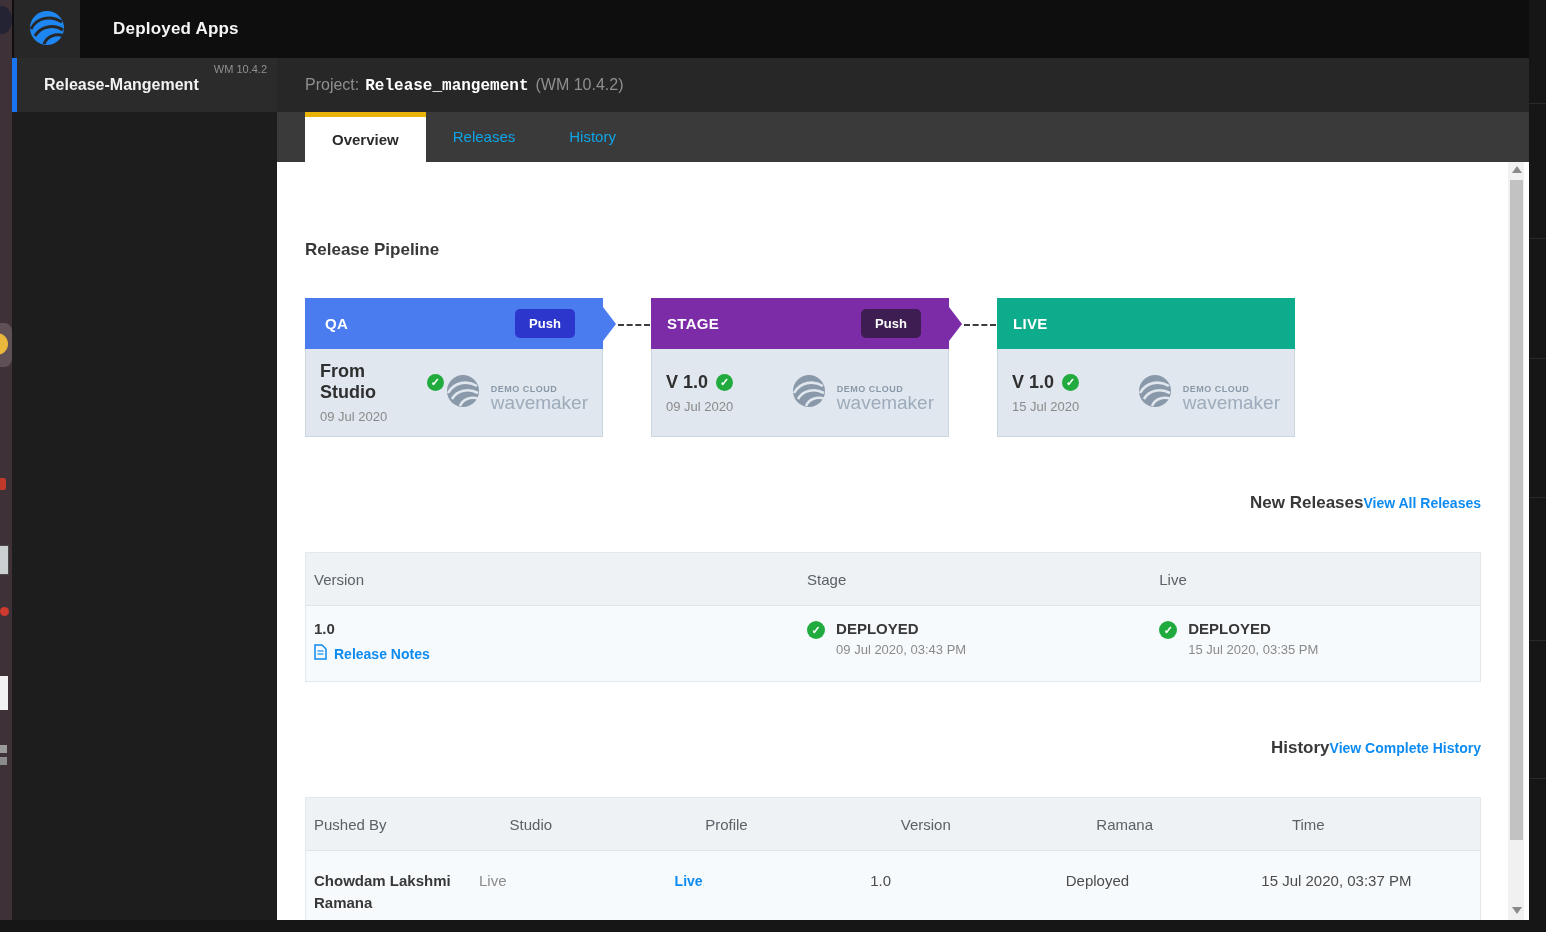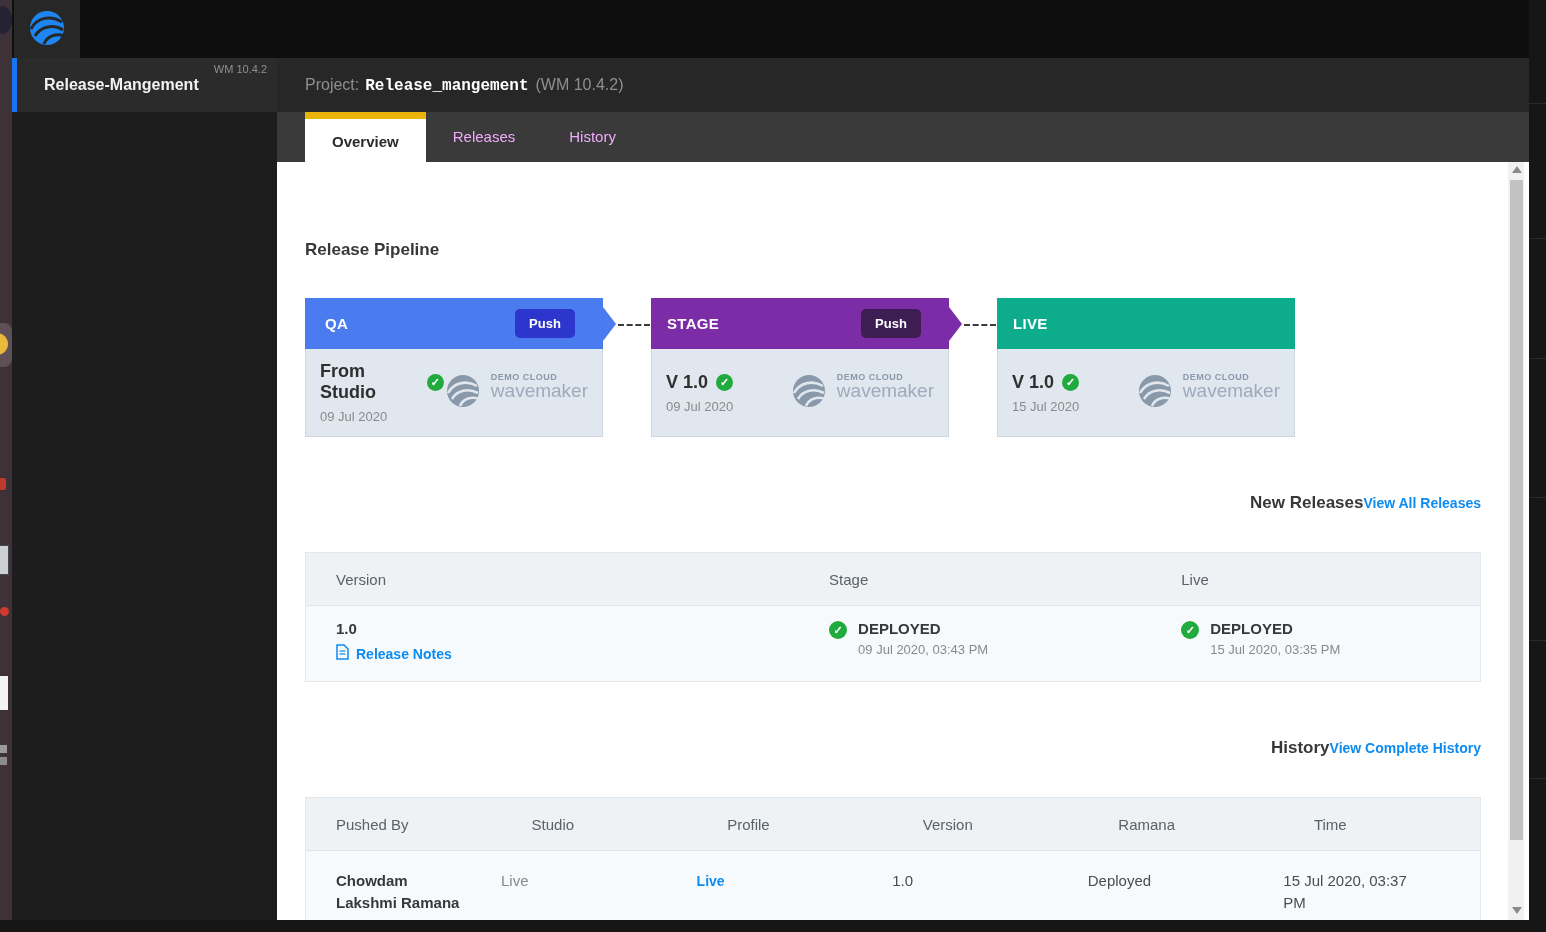--- a/index.html
+++ b/index.html
@@ -27,22 +27,22 @@
   
   #sidebar { position:absolute; left:12px; top:58px; width:265px; height:862px; background:#1d1d1d; }
   .sidebar-item { position:relative; height:54px; background:#2b2b2b; border-left:5px solid #1a74f0; }
   .sidebar-item .proj-name { position:absolute; left:27px; top:18px; color:#f2f2f2; font-size:16px; font-weight:700; }
   .sidebar-item .proj-ver  { position:absolute; right:10px; top:5px; color:#8f8f8f; font-size:11px; }
 
   
   #project-bar { position:absolute; left:277px; top:58px; width:1252px; height:54px; background:#272727; line-height:54px; padding-left:28px; font-size:16px; color:#8f8f8f; }
   #project-bar .p-name { color:#ffffff; font-weight:700; margin:0 7px 0 6px;font-family:Liberation Mono, monospace; }
   #tab-bar { position:absolute; left:277px; top:112px; width:1252px; height:50px; background:#3a3a3b; display:flex; padding-left:28px; }
-  .tab { padding:0 27px; line-height:50px; font-size:15px; color:#f0abfc; cursor:pointer; }
-  .tab.active { background:#ffffff; color:#2b2b2b; font-weight:700; border-top:7px solid #eab308; line-height:45px; }
+  .tab { padding:0 27px; line-height:50px; font-size:15px; color:#0ea5e9; cursor:pointer; }
+  .tab.active { background:#ffffff; color:#2b2b2b; font-weight:700; border-top:5px solid #eab308; line-height:45px; }
 
   
   #content { position:absolute; left:277px; top:162px; width:1231px; height:758px; background:#ffffff; padding:78px 27px 0 28px; overflow:hidden; }
   .section-heading { font-size:17px; font-weight:700; color:#383838; }
   .section-row { display:flex; justify-content:flex-end; align-items:baseline; margin-top:56px; }
   .link { color:#0d8bf0; font-weight:700; font-size:14px; text-decoration:none; cursor:pointer; }
 
   
   #pipeline-cards { display:flex; gap:48px; margin-top:38px; }
   .stage-card { width:298px; }
@@ -57,29 +57,29 @@
   .hdr-arrow { position:absolute; right:-13px; top:50%; transform:translateY(-50%); width:0; height:0; border-top:17px solid transparent; border-bottom:17px solid transparent; }
   .hdr-arrow.qa    { border-left:13px solid #4a7bef; }
   .hdr-arrow.stage { border-left:13px solid #7d2ca8; }
   .connector { position:absolute; right:-47px; top:50%; width:32px; border-top:2px dashed #3c3c3c; }
   .stage-body { height:88px; background:#e0e7ee; border:1px solid #ccd6df; border-top:none; display:flex; align-items:center; justify-content:space-between; padding:0 14px; }
   .stage-title-row { display:flex; align-items:center; gap:8px; }
   .stage-title { font-size:18px; font-weight:700; color:#2f2f2f; }
   .stage-date { font-size:13px; color:#8a8a8a; margin-top:6px; }
   .check-icon { width:17px; height:17px; border-radius:50%; background:#21ab3f; color:#fff; display:inline-flex; align-items:center; justify-content:center; flex:none; }
   .check-icon::before { content:"\2713"; font-size:11px; font-weight:700; }
-  .wm-gray-logo { display:flex; align-items:flex-start; gap:5px; }
+  .wm-gray-logo { display:flex; align-items:flex-end; gap:5px; }
   .logo-txt .l1 { font-size:9px; font-weight:700; color:#8a99a9; letter-spacing:.5px; }
   .logo-txt .l2 { font-size:19px; color:#9dabbb; margin-top:-2px; }
 
   
   .data-table { width:1176px; margin-top:39px; border:1px solid #e3e8ec; }
   .t-head { display:flex; background:#eef2f5; height:53px; align-items:center; border-bottom:1px solid #dfe5ea; font-size:15px; color:#5a6268; }
   .t-row  { display:flex; background:#f7fafc; }
-  .t-cell { padding-left:30px; }
+  .t-cell { padding-left:8px; }
   .w42 { width:42%; } .w30 { width:30%; } .w28 { width:28%; } .w16 { width:16.66%; }
   #releases-row { min-height:75px; padding:14px 0 15px 0; }
   .ver-num { font-size:15px; font-weight:700; color:#383838; }
   .notes-link { display:flex; align-items:center; gap:7px; margin-top:7px; font-size:14px; }
   .status-block { display:flex; gap:11px; }
   .status-block .check-icon { width:18px; height:18px; margin-top:1px; }
   .status-name { font-size:15px; font-weight:700; color:#383838; }
   .status-time { font-size:13px; color:#8a8a8a; margin-top:5px; }
   #history-row { min-height:90px; padding-top:19px; }
   .h-cell { font-size:15px; color:#4c4c4c; line-height:22px; }
@@ -116,20 +116,21 @@
   <div id="logo-tile">
     <span>
       <svg width="42" height="42" viewBox="0 0 42 42">
         <circle cx="21" cy="22" r="17" fill="#1e86f0"></circle>
         <path d="M5 23 C11 11, 25 9, 36 16" stroke="#272727" stroke-width="3" fill="none"></path>
         <path d="M9 30 C15 20, 28 18, 37 24" stroke="#272727" stroke-width="3" fill="none"></path>
         <path d="M18 38 C21 30, 30 27, 38 30" stroke="#272727" stroke-width="3" fill="none"></path>
       </svg>
     </span>
   </div>
+  <div id="app-title">Deployed Apps</div>
 </div>
 
 <div id="sidebar">
   <div class="sidebar-item">
     <span class="proj-name">Release-Mangement</span>
     <span class="proj-ver">WM 10.4.2</span>
   </div>
 </div>
 
 <div id="project-bar">

